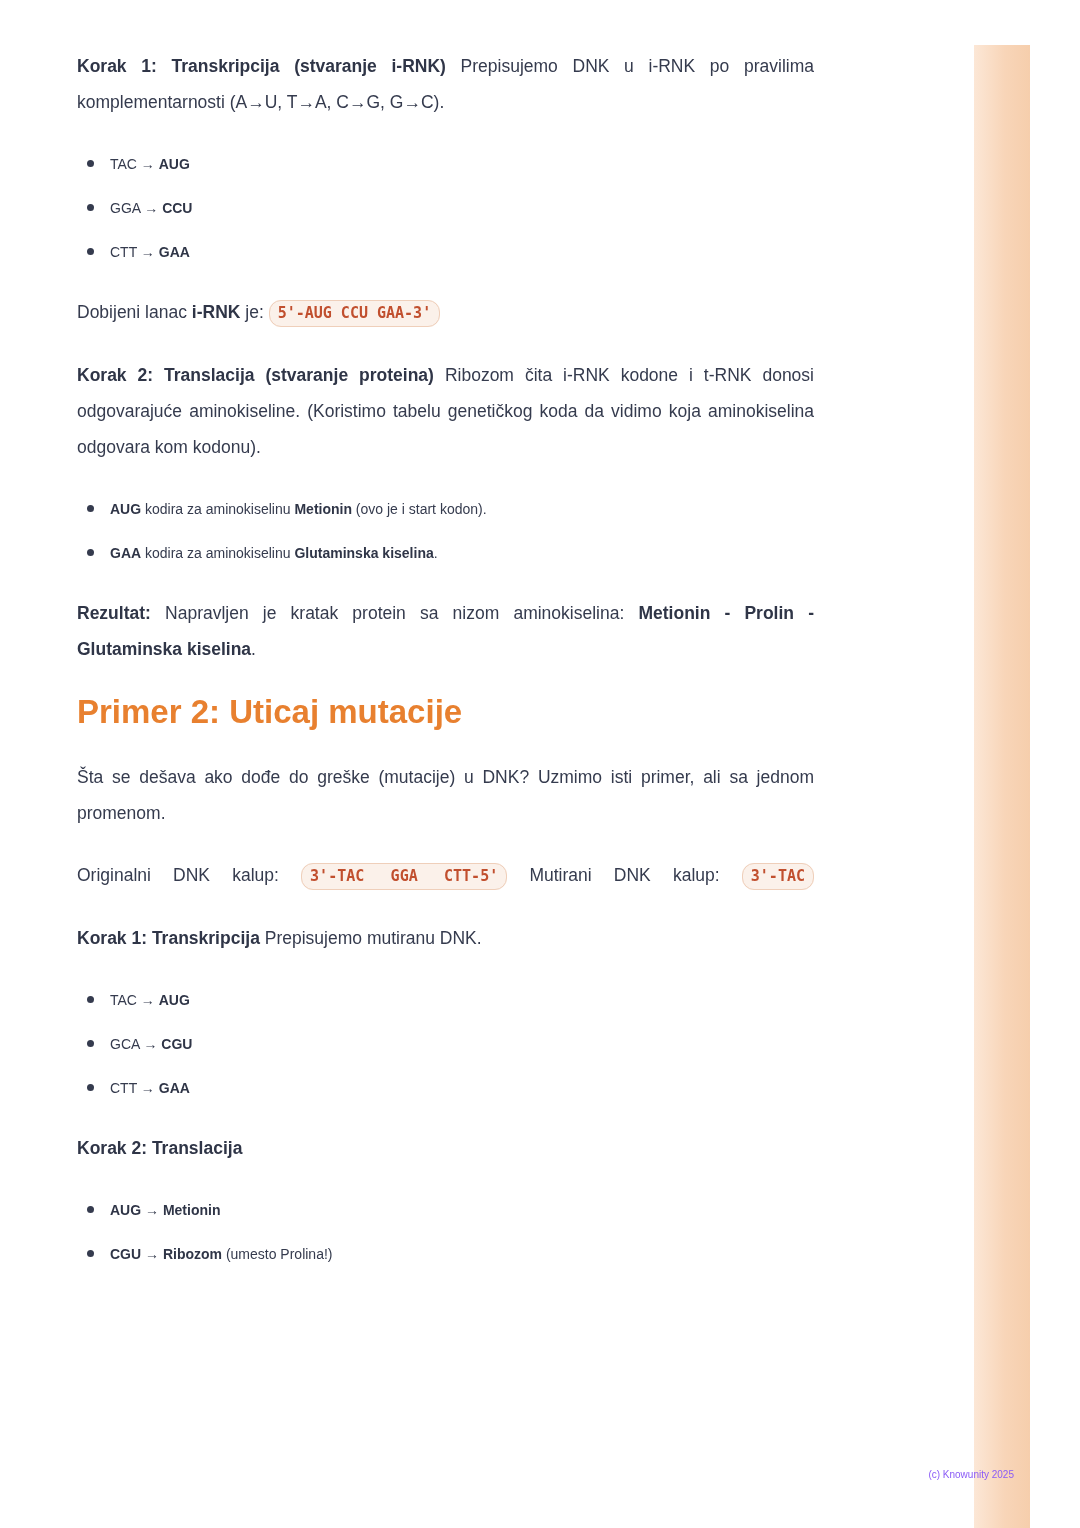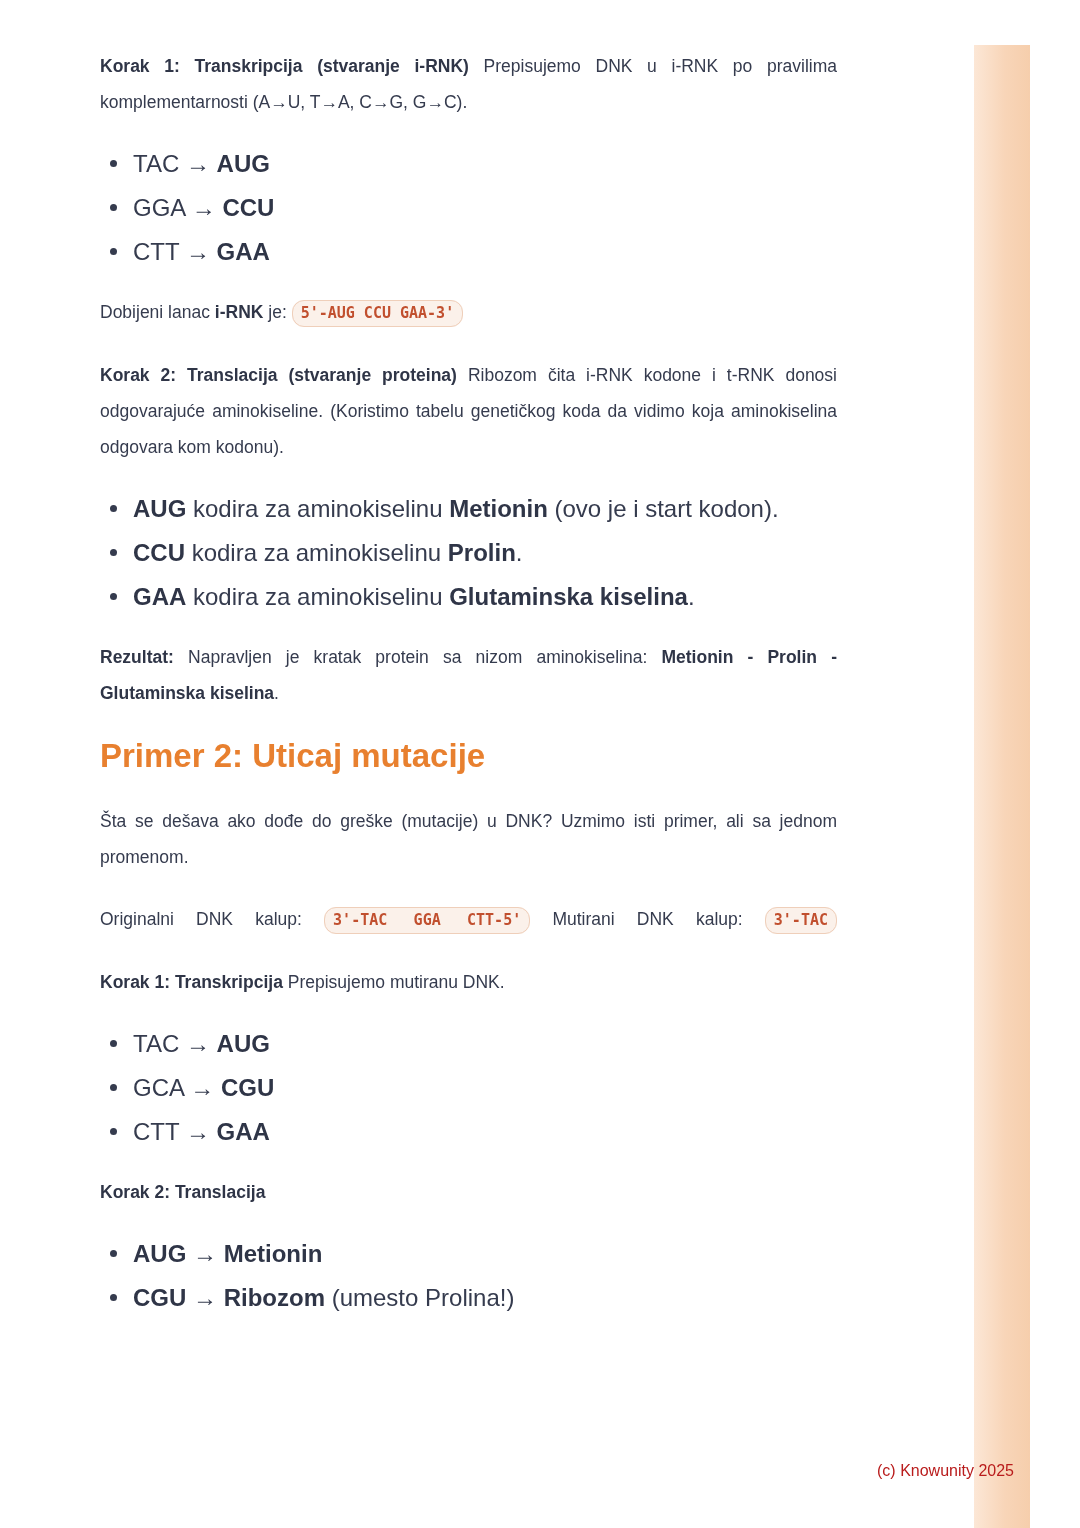--- a/index.html
+++ b/index.html
@@ -16,41 +16,41 @@
   .stripe {
     position: absolute;
     top: 45px;
     right: 50px;
     width: 56px;
     height: 1483px;
     background: linear-gradient(90deg, #FCE7D6 0%, #F8D5B8 55%, #F6CEAC 100%);
   }
   .content {
     position: absolute;
-    left: 100px;
+    left: 77px;
     top: 48px;
     width: 737px;
   }
   .para {
     font-size: 17.5px;
     line-height: 36px;
     margin: 0 0 26px 0;
   }
   .jst { text-align: justify; }
   strong { font-weight: 700; color: #2F3547; }
   .blist {
     list-style: none;
     margin: 32px 0 30px 0;
     padding: 0;
   }
   .blist li {
     position: relative;
     padding-left: 33px;
     margin-bottom: 20px;
-    font-size: 24px;
+    font-size: 14px;
     line-height: 24px;
   }
   .blist li::before {
     content: "";
     position: absolute;
     left: 10px;
     top: 8px;
     width: 7px;
     height: 7px;
     border-radius: 50%;
@@ -76,22 +76,22 @@
   .line-justify {
     display: block;
     text-align: justify;
     text-align-last: justify;
   }
   .line2 { display: block; }
   .footer {
     position: absolute;
     right: 66px;
     bottom: 48px;
-    font-size: 16px;
-    color: #b91c1c;
+    font-size: 10px;
+    color: #8b5cf6;
     z-index: 2;
   }
 </style>
 </head>
 <body>
 
 <div class="page">
   <div class="stripe"></div>
 
   <main class="content">
@@ -129,25 +129,20 @@
     <p class="para jst">
       <strong>Korak 2: Translacija (stvaranje proteina)</strong>
       <span>Ribozom čita i-RNK kodone i t-RNK donosi odgovarajuće aminokiseline. (Koristimo tabelu genetičkog koda da vidimo koja aminokiselina odgovara kom kodonu).</span>
     </p>
 
     <ul class="blist">
       <li>
         <strong>AUG</strong>
         <span>kodira za aminokiselinu</span>
         <strong>Metionin</strong><span> (ovo je i start kodon).</span>
-      </li>
-      <li>
-        <strong>CCU</strong>
-        <span>kodira za aminokiselinu</span>
-        <strong>Prolin</strong><span>.</span>
       </li>
       <li>
         <strong>GAA</strong>
         <span>kodira za aminokiselinu</span>
         <strong>Glutaminska kiselina</strong><span>.</span>
       </li>
     </ul>
 
     <p class="para jst">
       <strong>Rezultat:</strong>

